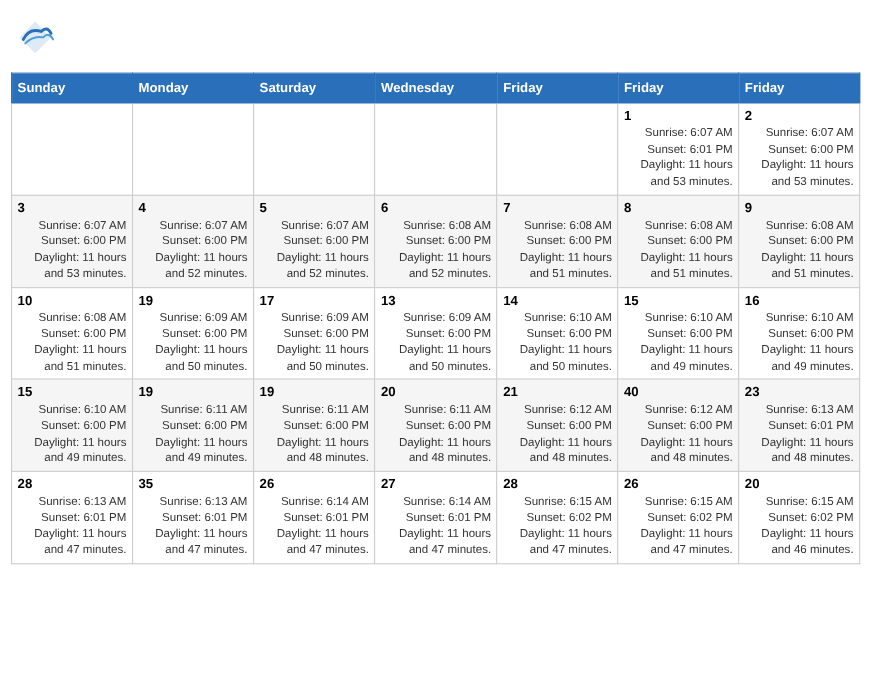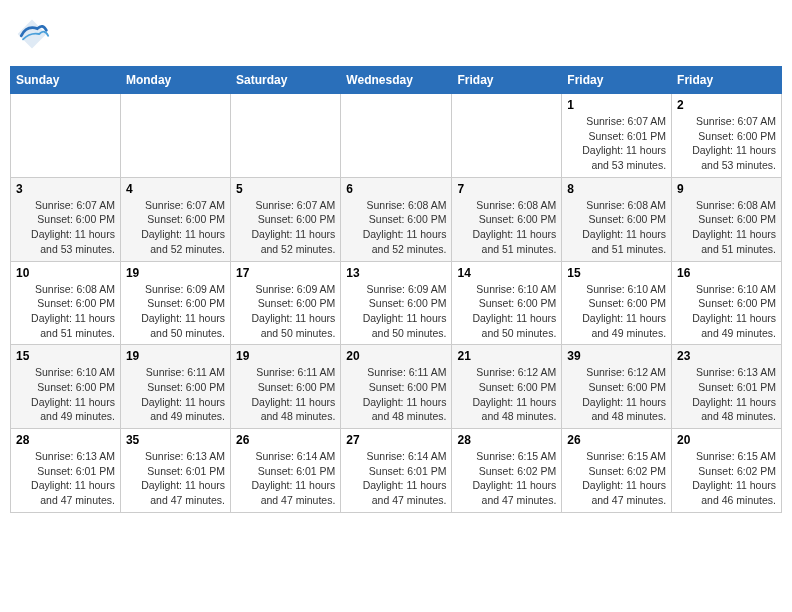--- a/index.html
+++ b/index.html
@@ -283,21 +283,21 @@
 and 48 minutes.</div>
         </td>
         <td>
           <span class="day-num">21</span>
           <div class="day-info" style="white-space: pre-line;">Sunrise: 6:12 AM
 Sunset: 6:00 PM
 Daylight: 11 hours
 and 48 minutes.</div>
         </td>
         <td>
-          <span class="day-num">39</span>
+          <span class="day-num">40</span>
           <div class="day-info" style="white-space: pre-line;">Sunrise: 6:12 AM
 Sunset: 6:00 PM
 Daylight: 11 hours
 and 48 minutes.</div>
         </td>
         <td>
           <span class="day-num">23</span>
           <div class="day-info" style="white-space: pre-line;">Sunrise: 6:13 AM
 Sunset: 6:01 PM
 Daylight: 11 hours

